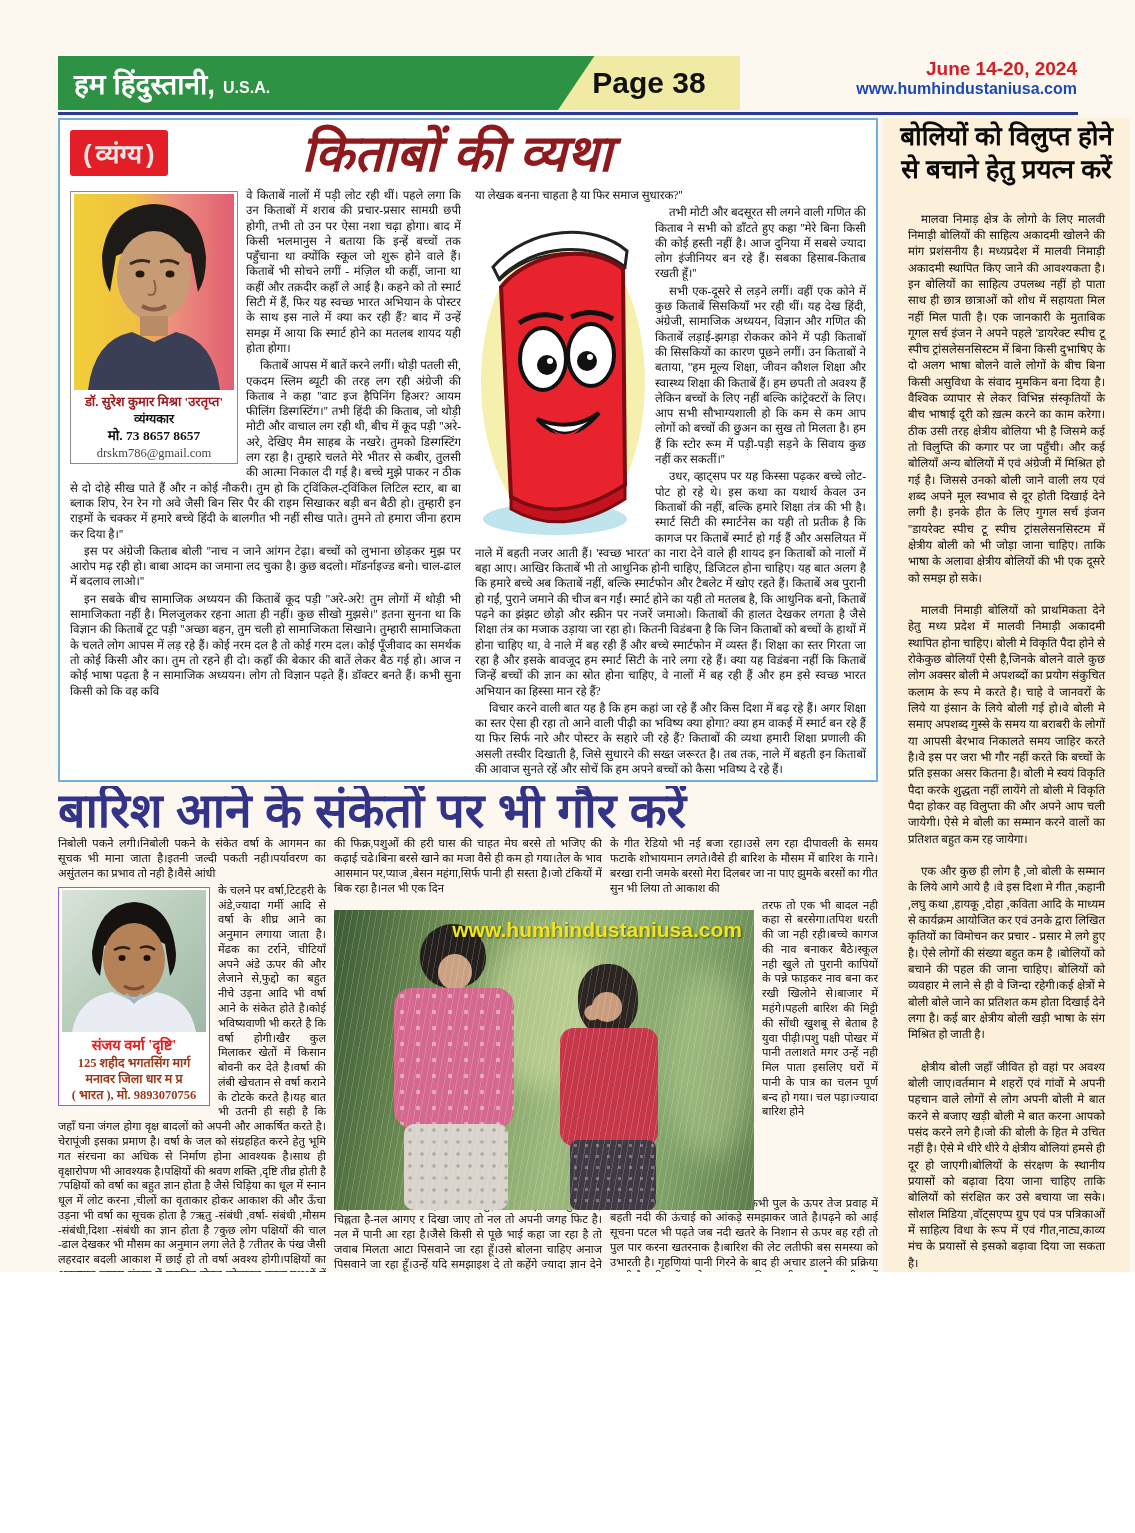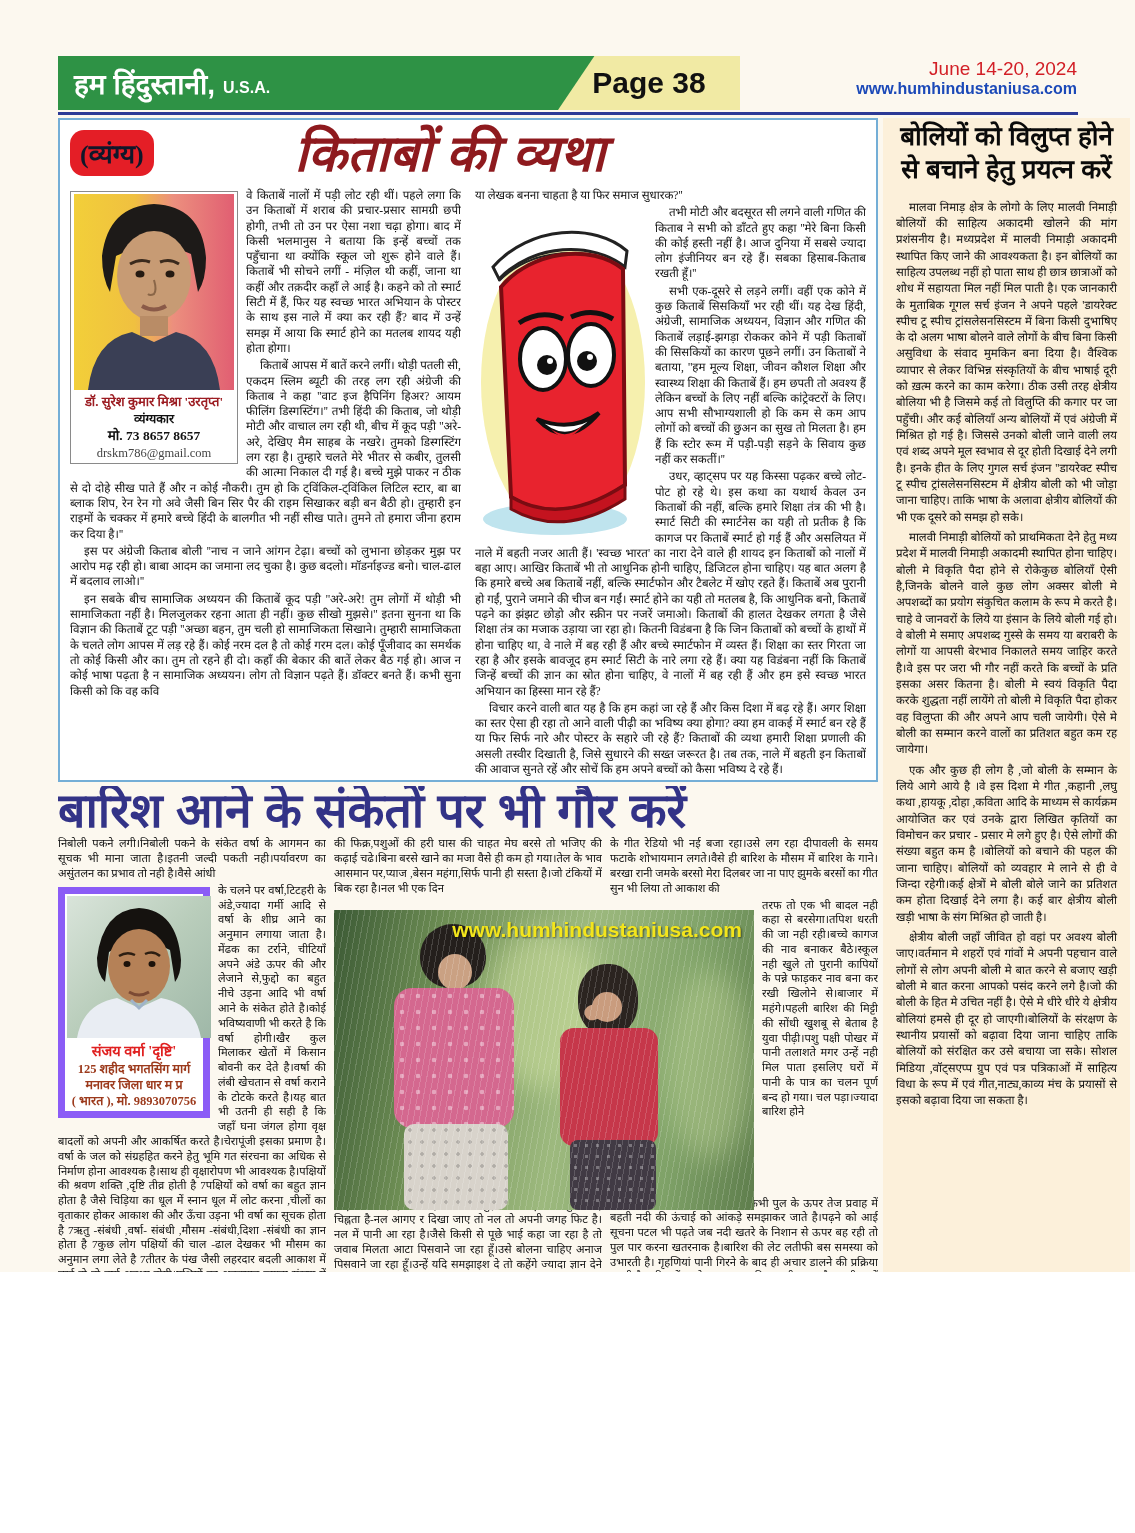--- a/index.html
+++ b/index.html
@@ -8,29 +8,29 @@
   
   .green-bar{position:absolute;left:58px;top:56px;width:604px;height:54px;background:#2e9245;
              display:flex;align-items:center;padding-left:16px;box-sizing:border-box;}
   .masthead{color:#fff;font-weight:bold;font-size:28px;font-family:"Liberation Sans",sans-serif;}
   .masthead-suffix{color:#fff;font-weight:bold;font-size:16px;margin-left:8px;margin-top:10px;
              font-family:"Liberation Sans",sans-serif;}
   .page-badge{position:absolute;left:558px;top:56px;width:182px;height:54px;background:#f1eaa4;
              clip-path:polygon(20% 0,100% 0,100% 100%,0 100%);display:flex;align-items:center;
              justify-content:center;font-weight:bold;font-size:30px;font-family:"Liberation Sans",sans-serif;}
   .header-right{position:absolute;left:740px;top:58px;width:337px;text-align:right;}
-  .issue-date{color:#d21f26;font-weight:normal;font-size:19px;font-family:"Liberation Sans",sans-serif;}
+  .issue-date{color:#d21f26;font-weight:bold;font-size:19px;font-family:"Liberation Sans",sans-serif;}
   .site-url{color:#1b49b8;font-weight:bold;font-size:16px;font-family:"Liberation Sans",sans-serif;}
   .header-rule{position:absolute;left:58px;top:112px;width:1020px;height:3px;background:#2c3a96;}
   
   .article1{position:absolute;left:58px;top:118px;width:820px;height:664px;border:2px solid #74aed6;
             background:#fff;box-sizing:border-box;padding:2px 10px;overflow:hidden;}
   .a1-head{display:flex;align-items:center;gap:16px;height:62px;}
-  .kicker{background:#e41e26;color:#0f172a;font-weight:bold;font-size:26px;padding:5px 10px;border-radius:14px;
-          font-family:Liberation Serif, serif;white-space:nowrap;}
+  .kicker{background:#e41e26;color:#e5e5e5;font-weight:bold;font-size:26px;padding:5px 10px;border-radius:3px;
+          font-family:Liberation Mono, monospace;white-space:nowrap;}
   .headline1{flex:1;text-align:center;color:#8e1a1e;font-size:51px;font-weight:bold;line-height:1;
           font-family:"Liberation Sans",sans-serif;font-style:italic;}
   .a1-cols{display:flex;gap:14px;margin-top:4px;}
   .a1col{width:50%;font-size:11.6px;line-height:1.32;text-align:justify;overflow:hidden;height:588px;}
   .a1col p{margin:0 0 2px;text-indent:14px;}
   .a1col p.noindent{text-indent:0;}
   .author-card{float:left;width:168px;margin:3px 8px 2px 0;border:1px solid #8a8a8a;background:#fff;
           padding:2px;text-align:center;box-sizing:border-box;}
   .author-card .name{color:#9c1c22;font-weight:bold;font-size:13px;line-height:1.25;}
   .author-card .role{font-weight:bold;font-size:12.5px;}
@@ -38,42 +38,42 @@
   .author-card .email{font-size:12.5px;color:#444;}
   .book-fig{float:left;width:172px;height:338px;margin:2px 8px 0 0;}
   
   .article2{position:absolute;left:58px;top:786px;width:820px;height:747px;overflow:hidden;}
   .headline2{color:#333387;font-family:"Liberation Sans",sans-serif;font-weight:bold;font-size:48px;
             line-height:1.05;margin:0 0 0 0;}
   .a2-cols{position:relative;display:flex;gap:8px;}
   .a2col{width:268px;font-size:11.2px;line-height:1.32;text-align:justify;height:688px;overflow:hidden;}
   .a2col p{margin:0 0 2px;text-indent:13px;}
   .a2col p.noindent{text-indent:0;}
-  .author-card2{float:left;width:152px;margin:4px 8px 2px 0;border:7px solid #8b5cf6;background:#fff;
+  .author-card2{float:left;width:152px;margin:4px 8px 2px 0;border:1px solid #8b5cf6;background:#fff;
             padding:2px;text-align:center;box-sizing:border-box;}
   .author-card2 .name{color:#e02020;font-weight:bold;font-size:14.5px;}
   .author-card2 .addr{color:#9c3a1c;font-weight:bold;font-size:12.5px;line-height:1.3;}
   .photo-spacer{height:300px;}
   .narrow-wrap{margin-left:152px;min-height:298px;}
   
   .rain-photo{position:absolute;left:276px;top:74px;width:420px;height:300px;overflow:hidden;
       background:linear-gradient(100deg,#3c5a35 0%,#6f8f55 25%,#9db97e 55%,#7fa268 80%,#5e7d4c 100%);}
   .rain-photo::after{content:"";position:absolute;inset:0;
       background:repeating-linear-gradient(100deg,rgba(255,255,255,.16) 0 1px,transparent 1px 6px);}
   .blob{position:absolute;border-radius:50%;filter:blur(14px);}
   .fig{position:absolute;}
   .watermark{position:absolute;top:8px;right:12px;color:#f3e51c;font-weight:bold;font-size:21px;
       font-family:"Liberation Sans",sans-serif;text-shadow:1px 1px 2px rgba(0,0,0,.55);z-index:3;}
   
   .sidebar{position:absolute;left:883px;top:118px;width:247px;height:1392px;background:#fcf0da;
       box-sizing:border-box;padding:0 9px;}
   .sb-head{text-align:center;font-family:"Liberation Sans",sans-serif;font-weight:bold;font-size:26px;
       line-height:1.28;color:#0a0a0a;margin:2px 0 8px;}
   .sb-body{height:1150px;overflow:hidden;}
-  .sb-body p{font-size:11.5px;line-height:1.42;text-align:justify;margin:4px;text-indent:13px;}
+  .sb-body p{font-size:11.5px;line-height:1.42;text-align:justify;margin:16px;text-indent:13px;}
   .sb-sign{position:absolute;right:12px;bottom:46px;text-align:right;font-weight:bold;font-size:14.5px;
       color:#3a2410;line-height:1.5;}
 </style>
 </head>
 <body>
 
 <div class="page">
 
   <div class="green-bar">
     <span class="masthead">हम हिंदुस्तानी,</span>

